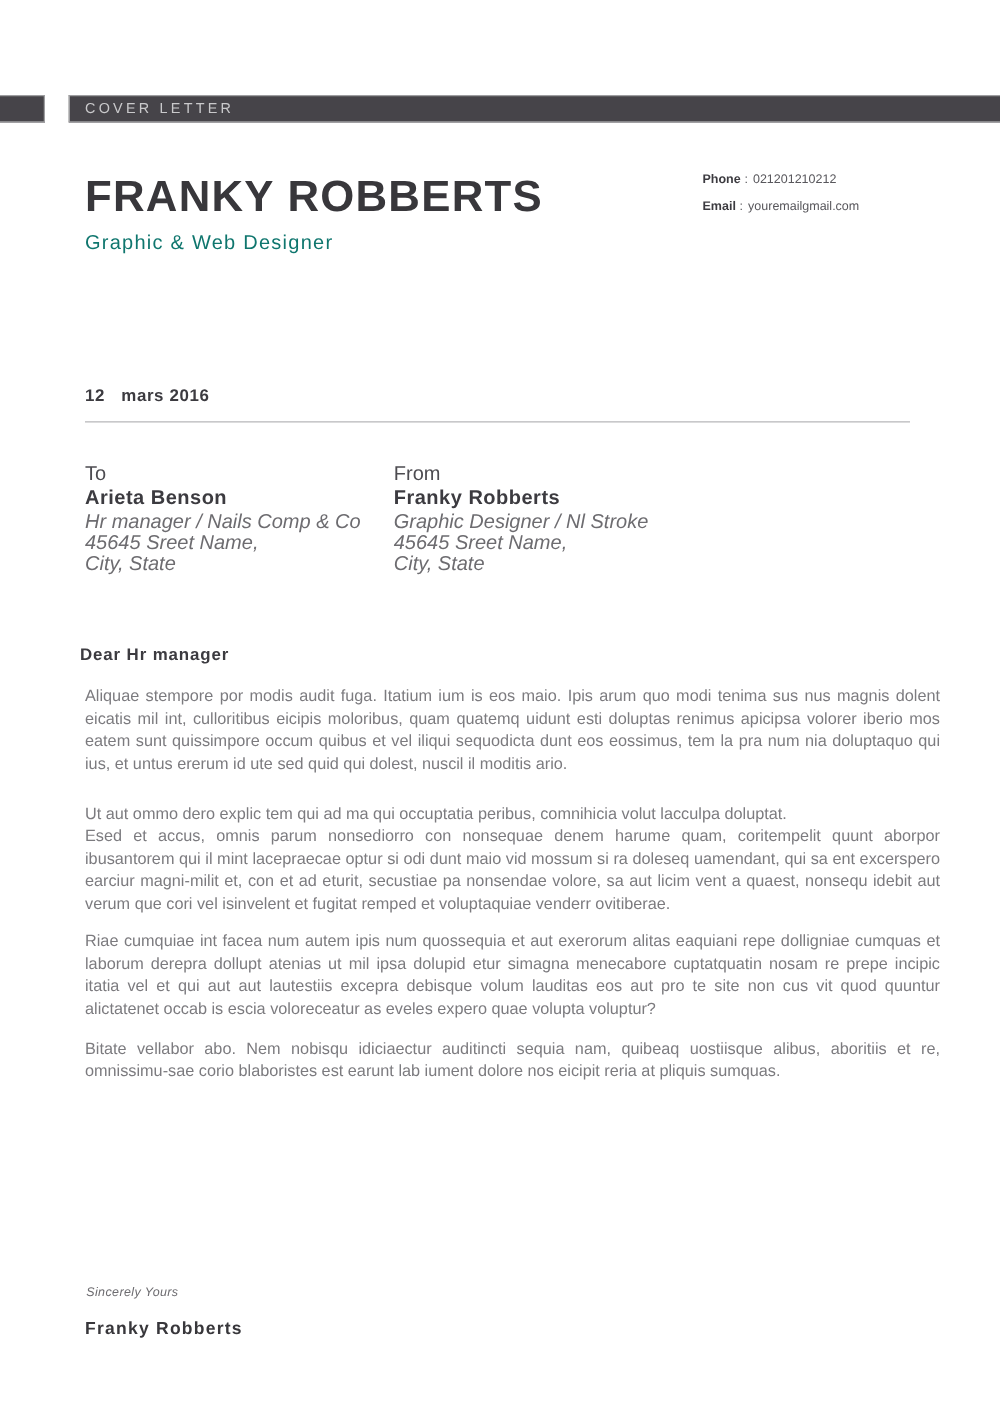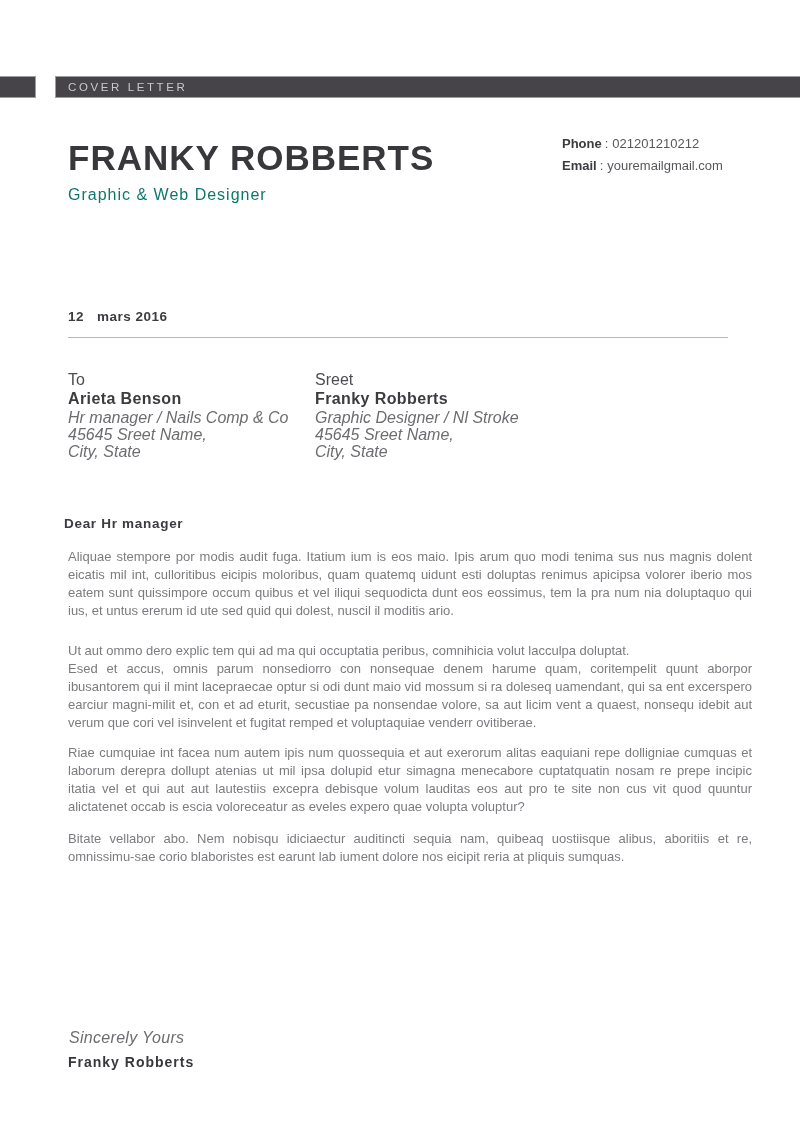--- a/index.html
+++ b/index.html
@@ -49,21 +49,21 @@
   .role {
     margin-top: 9px;
     font-size: 16px;
     letter-spacing: 1px;
     color: #0f766e;
   }
 
   
   .contact-block {
     position: absolute; left: 562px; top: 93px;
-    font-size: 13px; line-height: 22px; color: #58575c;
+    font-size: 10px; line-height: 22px; color: #58575c;
   }
   .contact-label { font-weight: 700; color: #3c3b40; }
   .contact-sep { margin: 0 4px 0 3px; }
 
   
   .date-line {
     position: absolute; left: 68px; top: 269px;
     font-size: 13.5px; font-weight: 700; color: #3c3b40; letter-spacing: 0.5px;
   }
   .date-day { display: inline-block; margin-right: 13px; }
@@ -92,21 +92,21 @@
   }
   .body p { margin: 0; }
   .body p.m12 { margin-top: 12px; }
   .body p.m1  { margin-top: 1px; }
   .body p.m22 { margin-top: 22px; }
   .body p.m0  { margin-top: 0; }
   .body p.m14 { margin-top: 14px; }
 
   .closing {
     position: absolute; left: 69px; top: 989px;
-    font-style: italic; font-size: 16px; color: #6d6c70; letter-spacing: 0.3px;
+    font-style: italic; font-size: 10px; color: #6d6c70; letter-spacing: 0.3px;
   }
   .signature {
     position: absolute; left: 68px; top: 1014px;
     font-size: 14px; font-weight: 700; color: #38373b; letter-spacing: 1px;
   }
 </style>
 </head>
 <body>
 
 <div class="page">
@@ -137,21 +137,21 @@
 
   <div class="address-col to">
     <div class="addr-label">To</div>
     <div class="addr-name">Arieta Benson</div>
     <div class="addr-line">Hr manager / Nails Comp &amp; Co</div>
     <div class="addr-line">45645 Sreet Name,</div>
     <div class="addr-line">City, State</div>
   </div>
 
   <div class="address-col from">
-    <div class="addr-label">Sreet</div>
+    <div class="addr-label">From</div>
     <div class="addr-name">Franky Robberts</div>
     <div class="addr-line">Graphic Designer / Nl Stroke</div>
     <div class="addr-line">45645 Sreet Name,</div>
     <div class="addr-line">City, State</div>
   </div>
 
   <div class="salutation">Dear Hr manager</div>
 
   <div class="body">
     <p class="m0">Aliquae stempore por modis audit fuga. Itatium ium is eos maio. Ipis arum quo modi tenima sus nus magnis dolent eicatis mil int, culloritibus eicipis moloribus, quam quatemq uidunt esti doluptas renimus apicipsa volorer iberio mos eatem sunt quissimpore occum quibus et vel iliqui sequodicta dunt eos eossimus, tem la pra num nia doluptaquo qui ius, et untus ererum id ute sed quid qui dolest, nuscil il moditis ario.</p>

